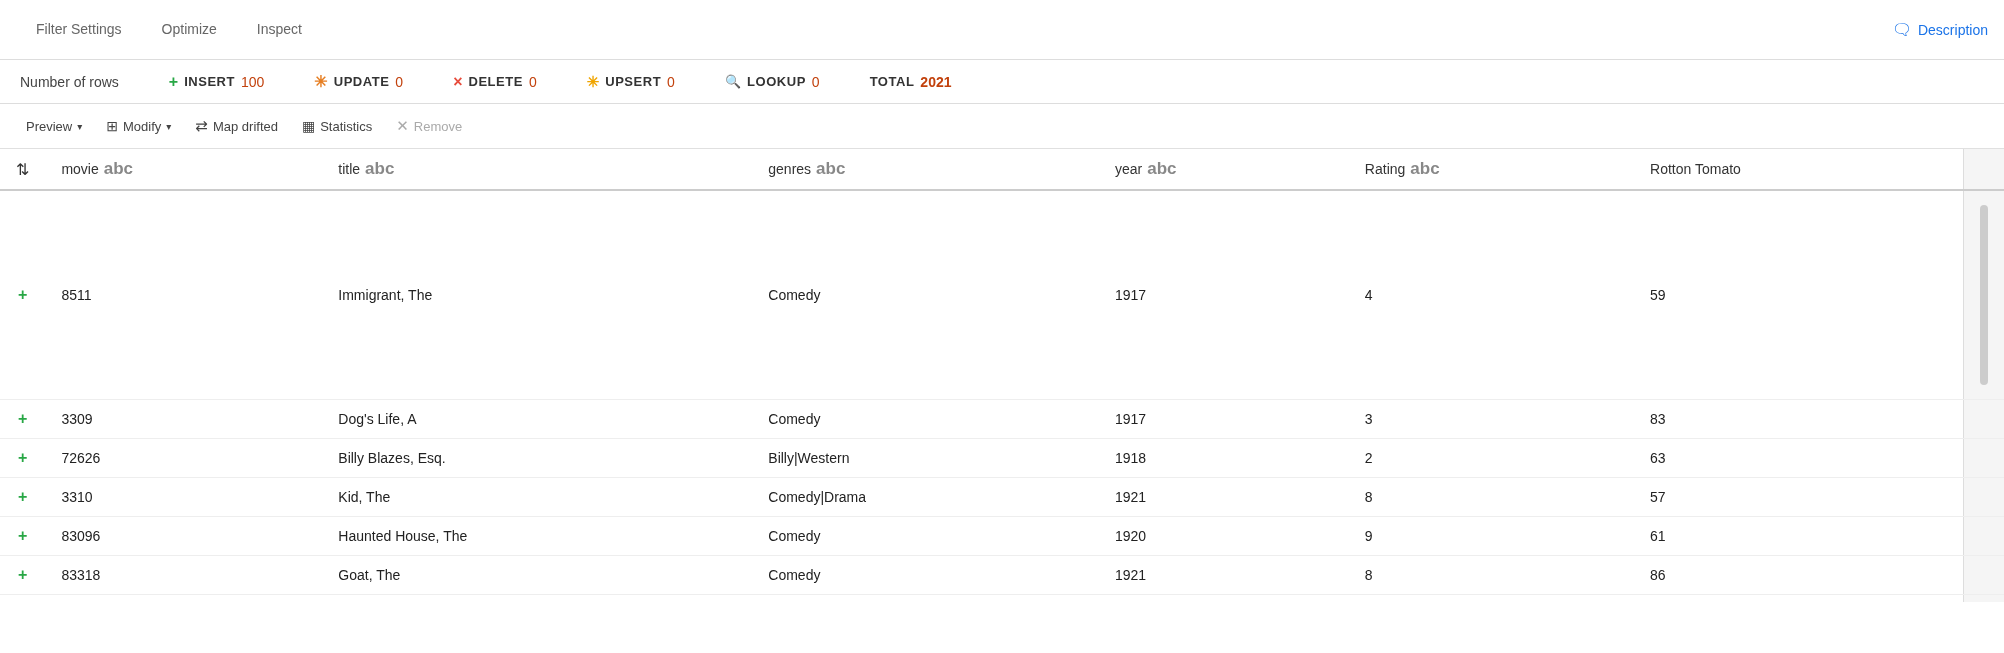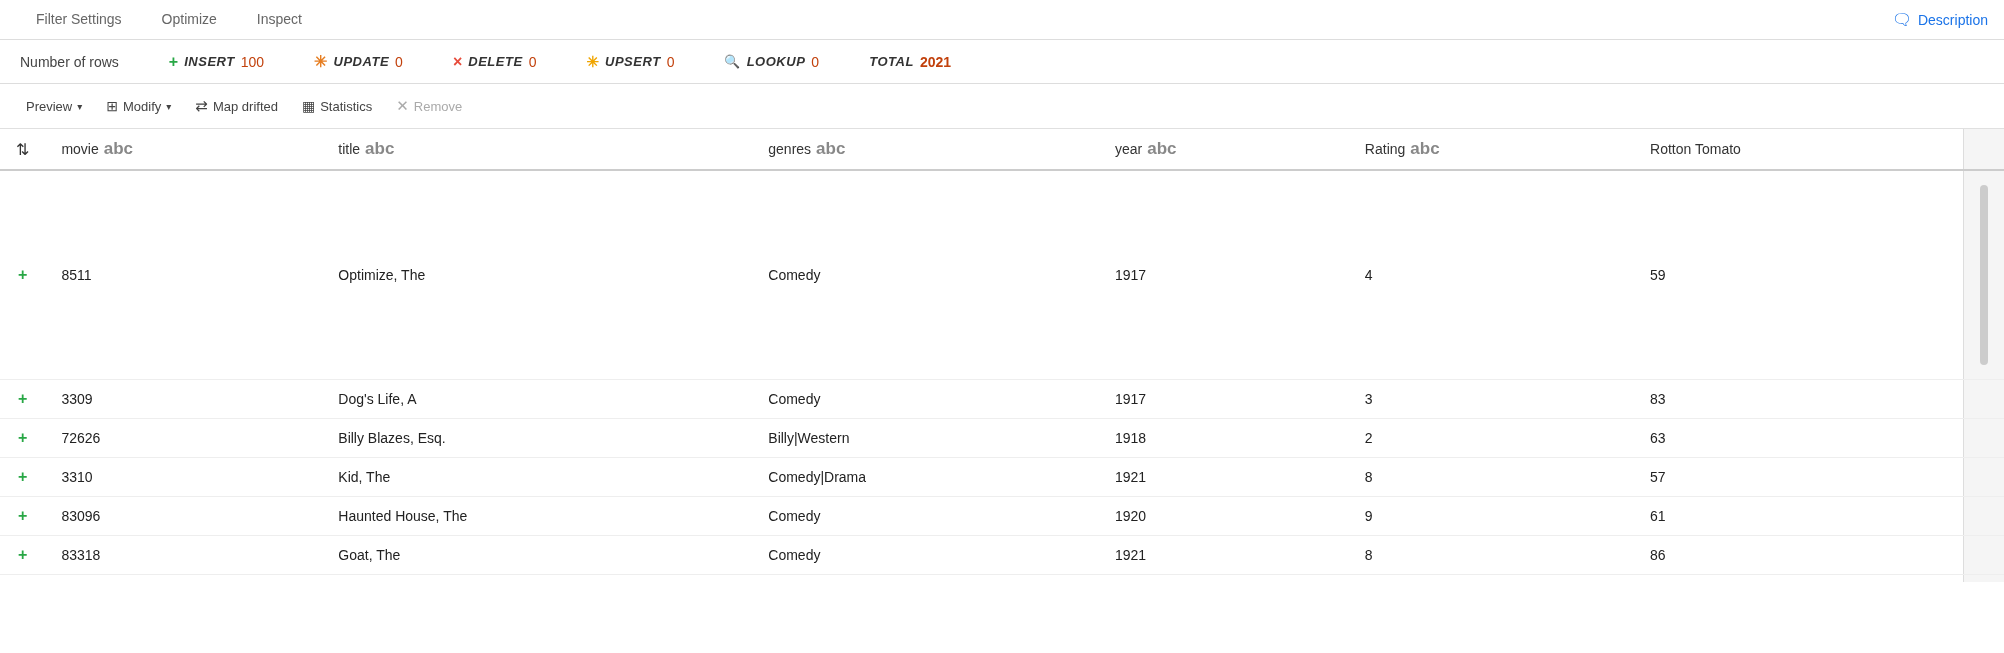--- a/index.html
+++ b/index.html
@@ -4,21 +4,21 @@
   <style>
     * { box-sizing: border-box; margin: 0; padding: 0; }
     body { font-family: 'Segoe UI', Arial, sans-serif; font-size: 14px; color: #222; background: #fff; }
 
     
     .top-nav {
       display: flex;
       align-items: center;
       border-bottom: 1px solid #ddd;
       padding: 0 16px;
-      height: 40px;
+      height: 60px;
       position: relative;
     }
     .nav-tab {
       padding: 14px 20px;
       font-size: 14px;
       color: #666;
       cursor: pointer;
       white-space: nowrap;
       border-bottom: 2px solid transparent;
       margin-bottom: -1px;
@@ -56,21 +56,21 @@
       font-size: 14px;
     }
     .stats-label { color: #444; font-size: 14px; }
     .stat-item { display: flex; align-items: center; gap: 6px; }
     .stat-icon { font-weight: bold; font-size: 16px; }
     .stat-icon.green { color: #28a745; }
     .stat-icon.orange { color: #e67e22; }
     .stat-icon.red { color: #e74c3c; }
     .stat-icon.gold { color: #f0a500; }
     .stat-icon.gray { color: #888; font-size: 13px; }
-    .stat-key { font-weight: 700; font-size: 13px; letter-spacing: 0.04em; color: #333; font-style: italic; }
+    .stat-key { font-weight: 700; font-size: 13px; letter-spacing: 0.04em; color: #333; }
     .stat-val { font-size: 14px; color: #c2410c; }
 
     
     .toolbar {
       display: flex;
       align-items: center;
       padding: 8px 16px;
       border-bottom: 1px solid #e0e0e0;
       gap: 4px;
     }
@@ -259,21 +259,21 @@
             <span>Rotton Tomato</span>
           </div>
         </th>
         <th class="scrollbar-col"></th>
       </tr>
     </thead>
     <tbody id="table-body">
     <tr>
       <td class="row-action">+</td>
       <td>8511</td>
-      <td>Optimize, The</td>
+      <td>Immigrant, The</td>
       <td>Comedy</td>
       <td>1917</td>
       <td>4</td>
       <td>59</td>
       <td class="scrollbar-col">
             <div class="scrollbar-thumb"></div>
           </td>
     </tr>
         <tr>
       <td class="row-action">+</td>

